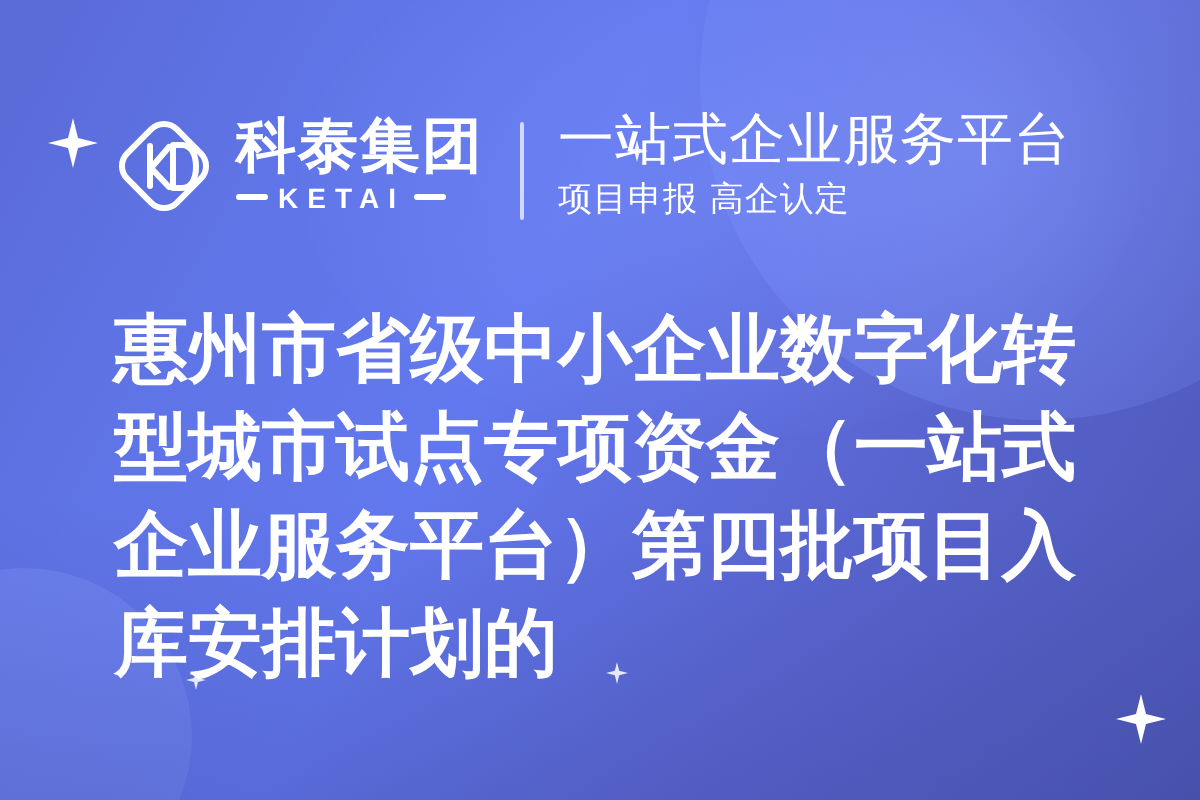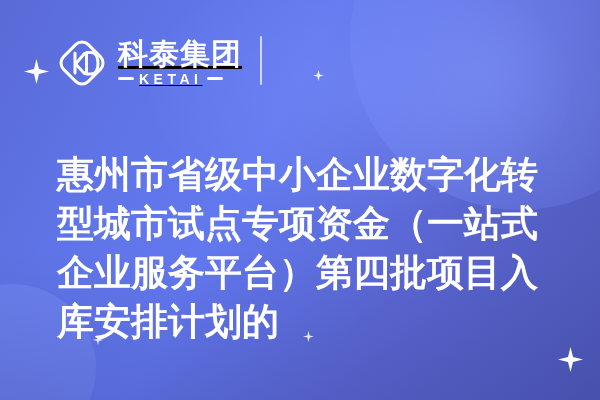--- a/index.html
+++ b/index.html
@@ -72,22 +72,21 @@
   .sparkle.dim  { opacity: 0.85; }
 
   
   .header {
     position: absolute;
     left: 0;
     top: 36px;
     width: 600px;
     height: 74px;
     display: flex;
-    align-items: flex-start;
-    text-decoration: underline;
+    align-items: flex-end;
   }
   .brand {
     display: flex;
     align-items: center;
     margin-left: 55px;
   }
   .logo-mark {
     width: 54px;
     height: 54px;
     flex: 0 0 auto;
@@ -218,20 +217,24 @@
         <div class="brand-en-row">
           <span class="brand-rule"></span>
           <span class="brand-en">KETAI</span>
           <span class="brand-rule"></span>
         </div>
       </div>
     </div>
 
     <div class="divider"></div>
 
+    <div class="tagline">
+      <div class="tagline-main">一站式企业服务平台</div>
+      <div class="tagline-sub">项目申报 高企认定</div>
+    </div>
 
   </div>
 
   <div class="title-block">
     <div class="title-text">惠州市省级中小企业数字化转型城市试点专项资金（一站式企业服务平台）第四批项目入库安排计划的</div>
   </div>
 
 </div>
 
 </body></html>

